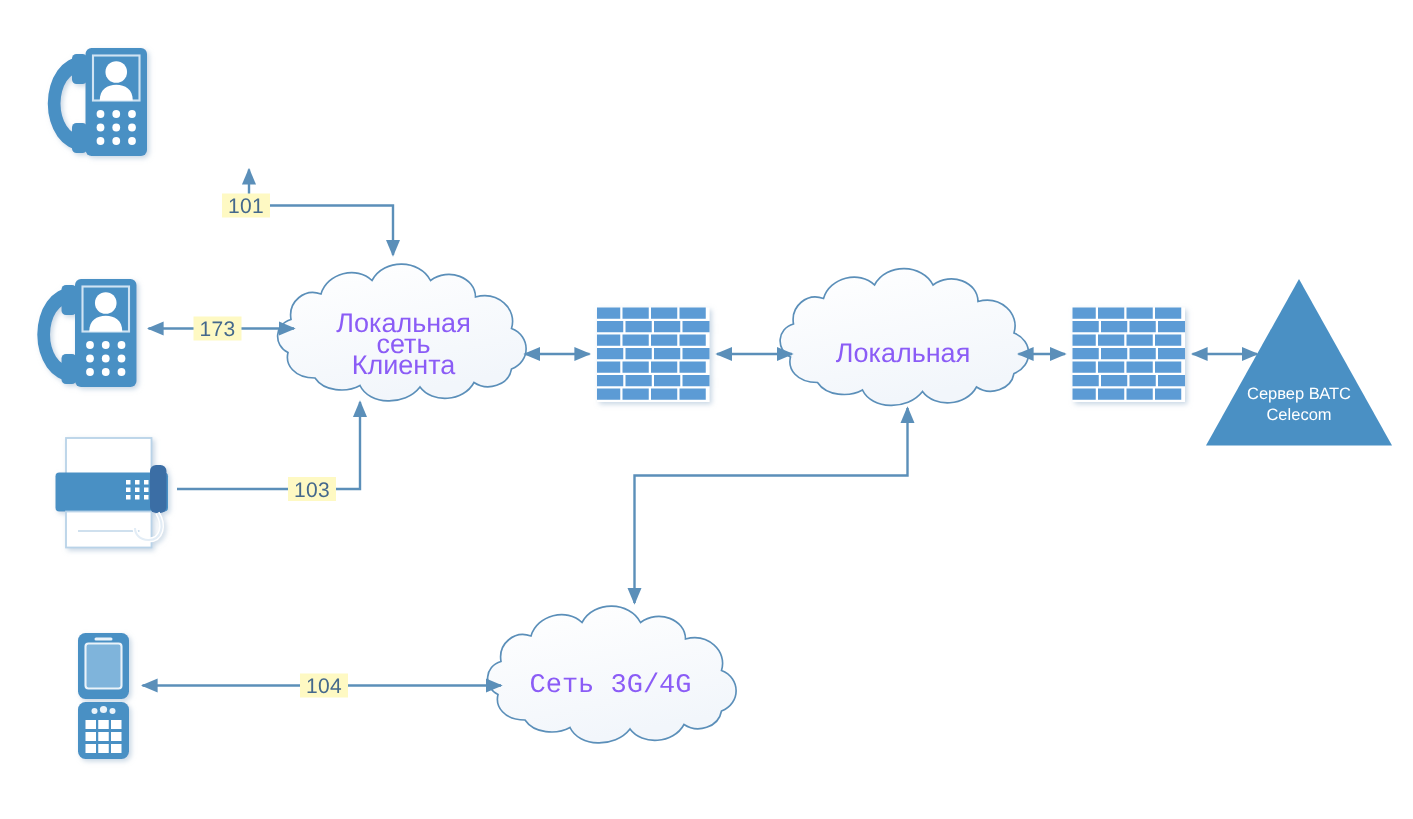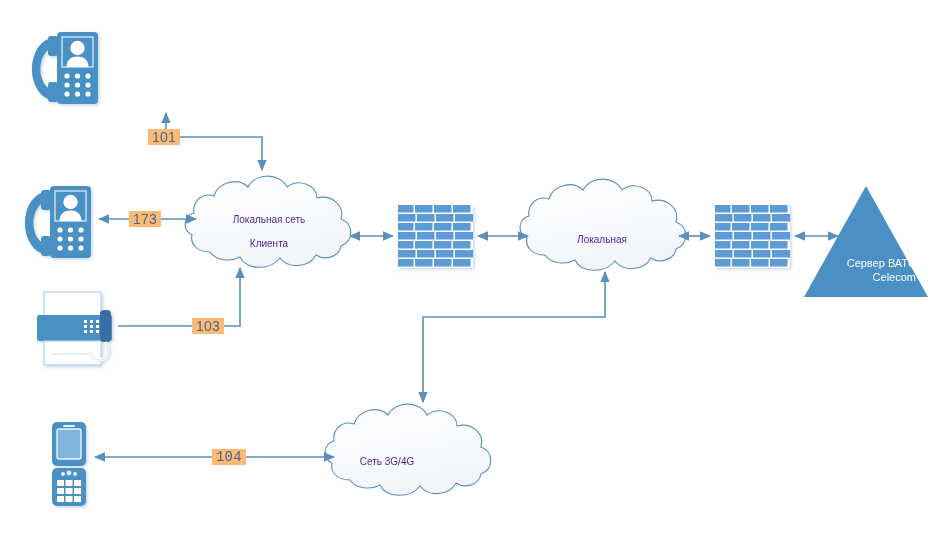--- a/index.html
+++ b/index.html
@@ -23,33 +23,33 @@
     left: 0;
     top: 0;
     width: 942px;
     height: 546px;
   }
   .edge-label {
     position: absolute;
     font-family: "Liberation Sans", sans-serif;
     font-size: 14px;
     color: #44688c;
-    background: #fdba74;
+    background: #fef9c3;
     padding: 0 4px;
     line-height: 16px;
     white-space: nowrap;
     letter-spacing: 0.2px;
   }
   .node-label {
     position: absolute;
     font-family: "Liberation Sans", sans-serif;
-    font-size: 10px;
-    color: #4c1d95;
+    font-size: 18px;
+    color: #8b5cf6;
     text-align: center;
-    line-height: 24px;
+    line-height: 14px;
     white-space: pre-line;
     pointer-events: none;
   }
   .node-label.on-fill {
     color: #ffffff;
     font-size: 11px;
     line-height: 14px;
   }
 </style>
 </head>
@@ -346,25 +346,25 @@
     </g>
 
   </svg>
 
   <div class="edge-label" style="left:148px; top:129px;">101</div>
 
   <div class="edge-label" style="left:129px; top:211px;">173</div>
 
   <div class="edge-label" style="left:192px; top:318px;">103</div>
 
-  <div class="edge-label" style="left:212px; top:449px;font-family:Liberation Mono, monospace;">104</div>
+  <div class="edge-label" style="left:200px; top:449px;">104</div>
 
   <div class="node-label" style="left:209px; top:208px; width:120px;">Локальная сеть
 Клиента</div>
 
   <div class="node-label" style="left:547px; top:228px; width:110px;">Локальная</div>
 
-  <div class="node-label" style="left:332px; top:450px; width:110px;">Сеть 3G/4G</div>
-
-  <div class="node-label on-fill" style="left:816px; top:256px; width:100px;text-align:right;">Сервер ВАТС
+  <div class="node-label" style="left:352px; top:450px; width:110px;font-family:Liberation Mono, monospace;">Сеть 3G/4G</div>
+
+  <div class="node-label on-fill" style="left:816px; top:256px; width:100px;">Сервер ВАТС
 Celecom</div>
 
 </div>
 
 </body></html>

